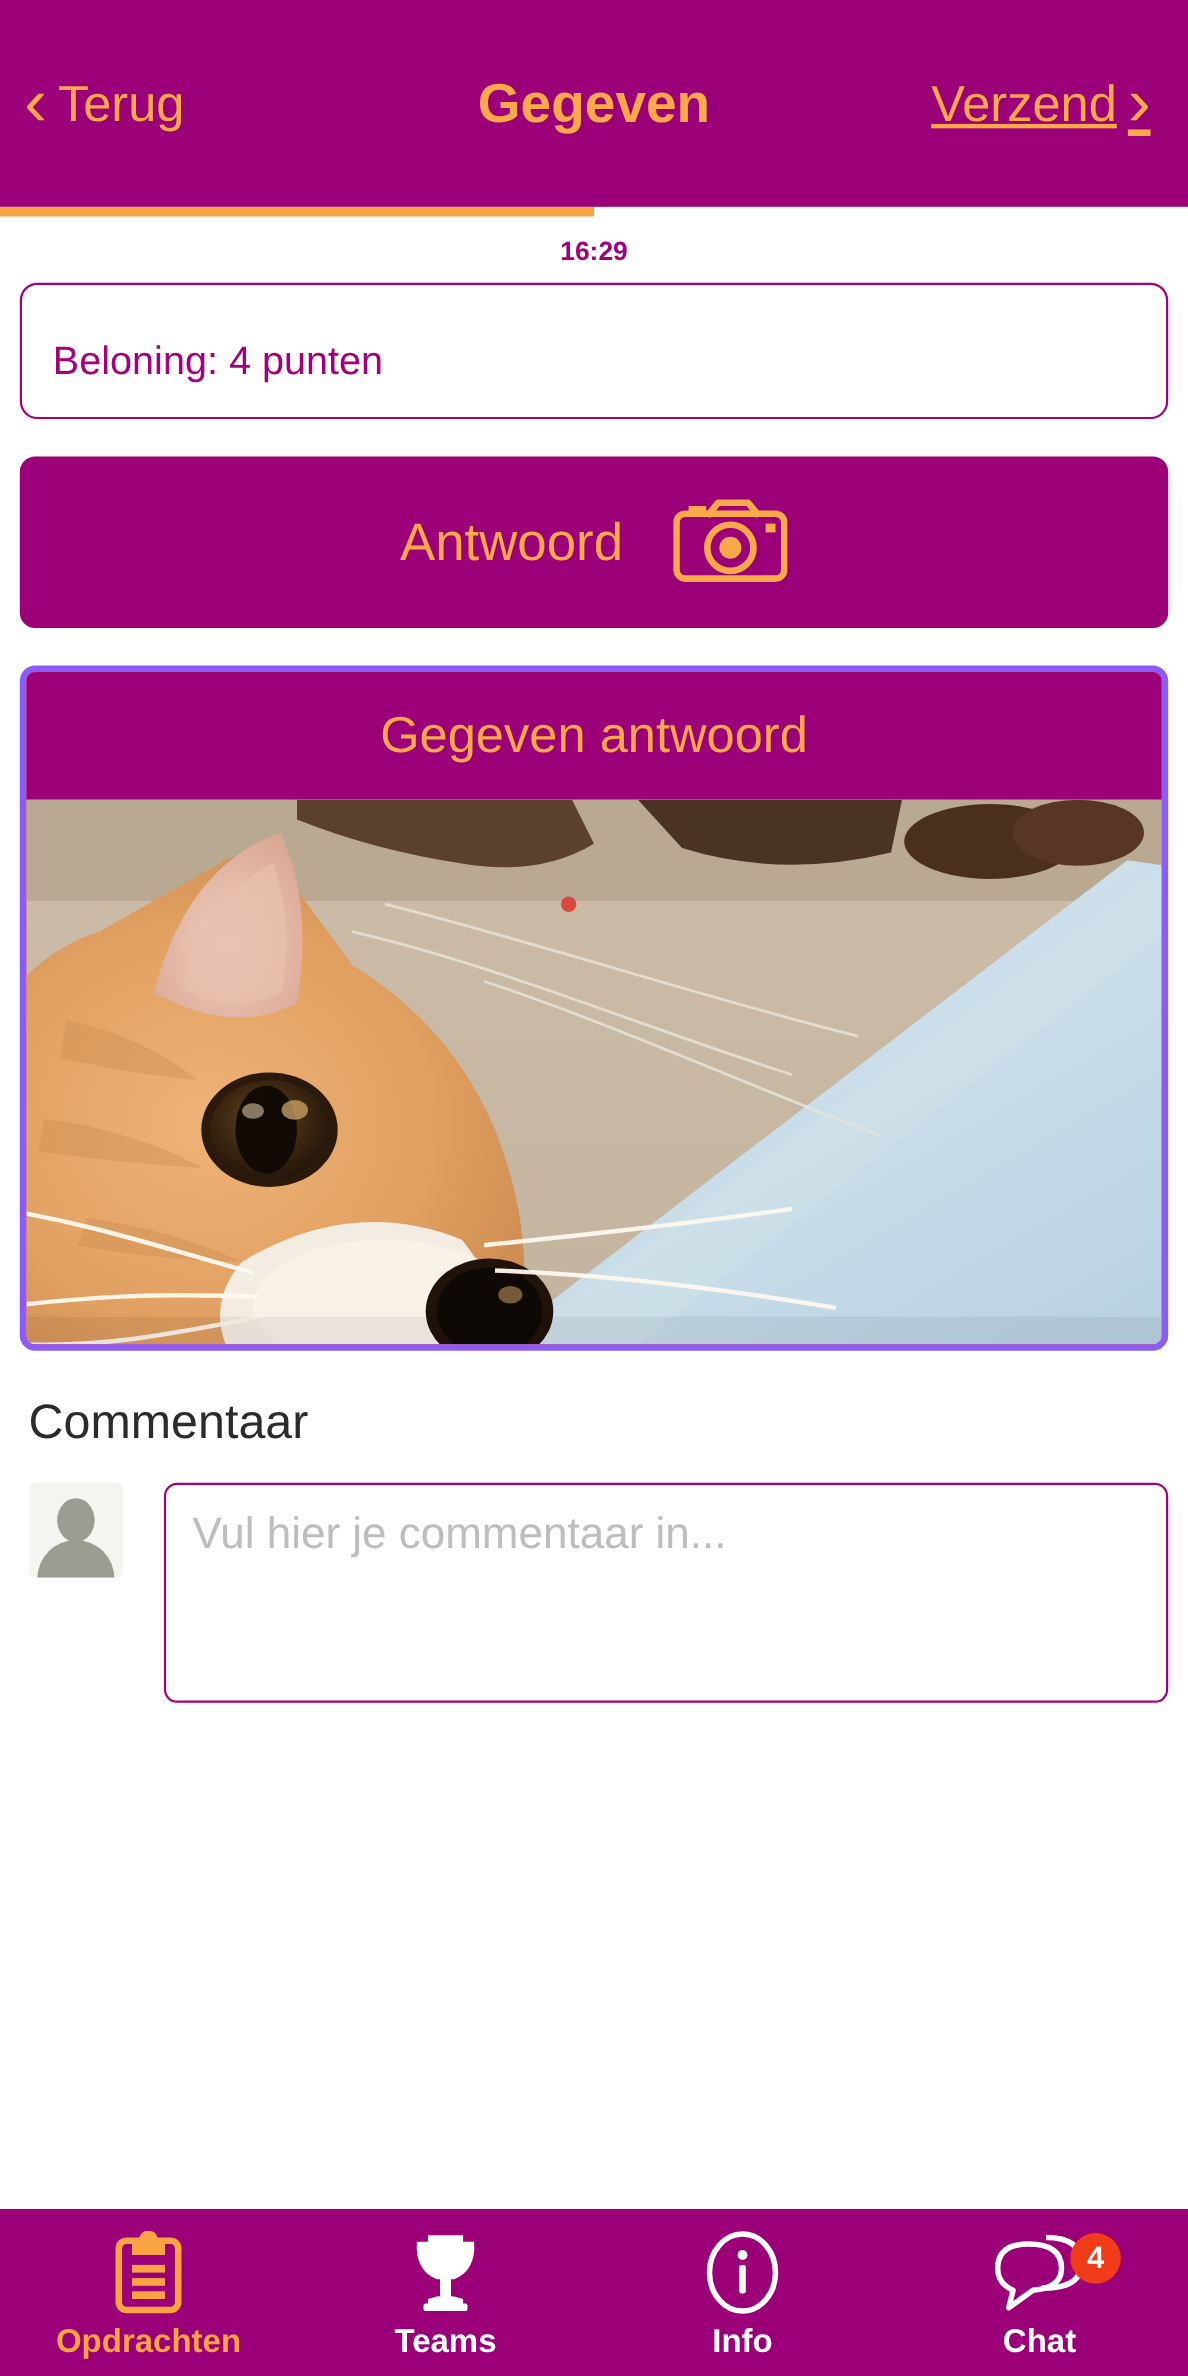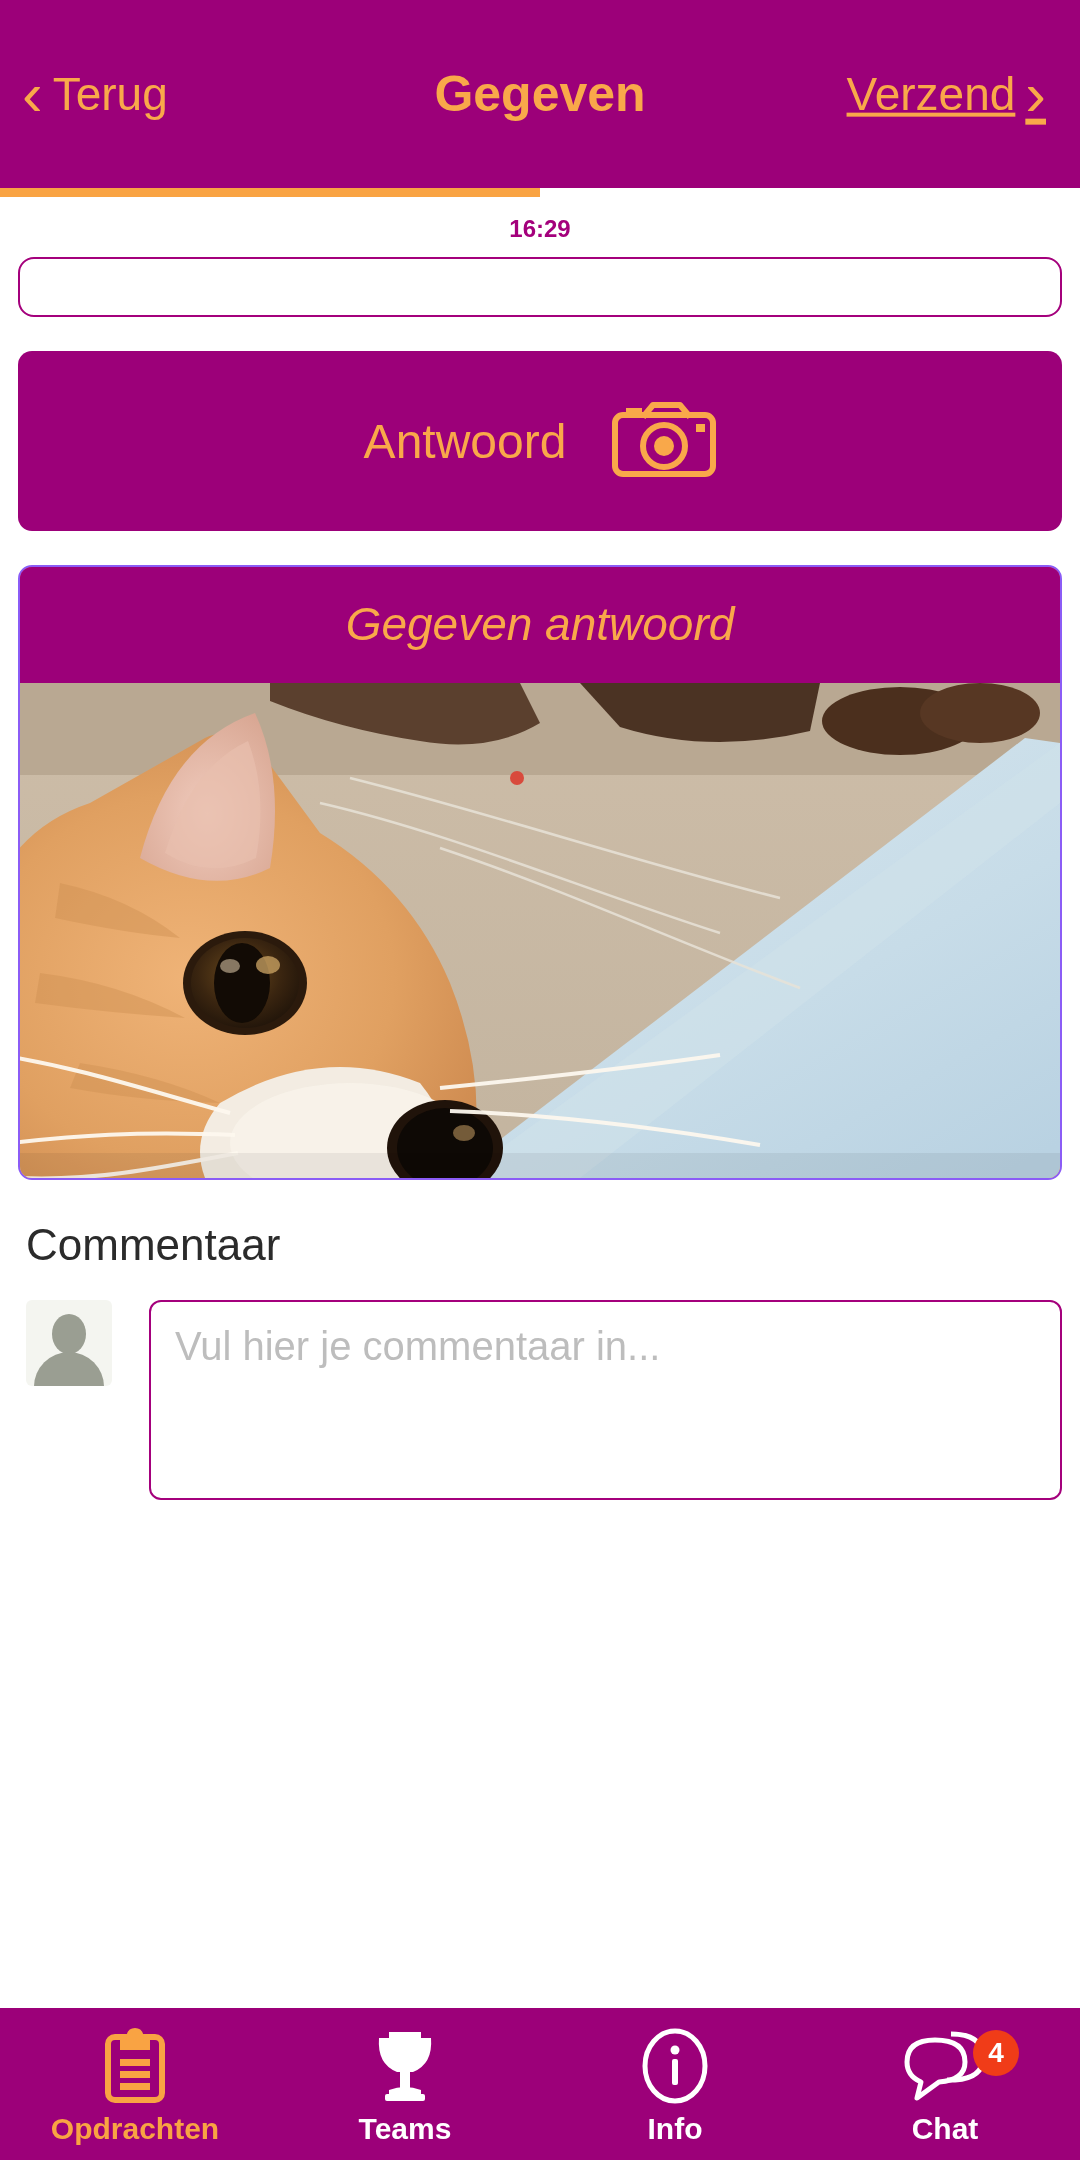--- a/index.html
+++ b/index.html
@@ -99,41 +99,40 @@
   }
   .card-sub {
     color: #a4007c;
     font-size: 36px;
     margin-top: 22px;
     font-weight: normal;
   }
 
   .answer-btn {
     margin: 34px 18px 0;
-    height: 180px;
+    height: 156px;
     background: #9c0079;
     border-radius: 14px;
     display: flex;
     align-items: center;
     justify-content: center;
     gap: 46px;
     cursor: pointer;
   }
   .answer-btn .label {
     color: #f9a84a;
     font-size: 48px;
   }
 
   .answer-panel {
     margin: 34px 18px 0;
-    border: 2px solid #8b5cf6;
+    border: 6px solid #8b5cf6;
     border-radius: 14px;
     overflow: hidden;
     background: #ef4444;
-    font-style: italic;
   }
   .answer-panel-head {
     background: #9c0079;
     color: #f9a84a;
     font-size: 46px;
     text-align: center;
     padding: 30px 0 32px;
   }
   .photo {
     width: 100%;
@@ -244,20 +243,21 @@
 
   <div class="progress-track">
     <div class="progress-fill" id="progress-fill" style="width: 50%;"></div>
   </div>
 
   <div class="body">
 
     <div class="timestamp">16:29</div>
 
     <div class="card">
+      <div class="card-sub">Beloning: 4 punten</div>
     </div>
 
     <div class="answer-btn">
       <span class="label">Antwoord</span>
       <span>
         <svg width="104" height="76" viewBox="0 0 104 76" fill="none">
           <rect x="3" y="14" width="98" height="59" rx="8" stroke="#f9a84a" stroke-width="6"></rect>
           <path d="M31 16 L41 4 L68 4 L78 16" stroke="#f9a84a" stroke-width="6" fill="none" stroke-linejoin="round"></path>
           <rect x="14" y="7" width="16" height="10" fill="#f9a84a"></rect>
           <circle cx="52" cy="45" r="21" stroke="#f9a84a" stroke-width="6" fill="none"></circle>

